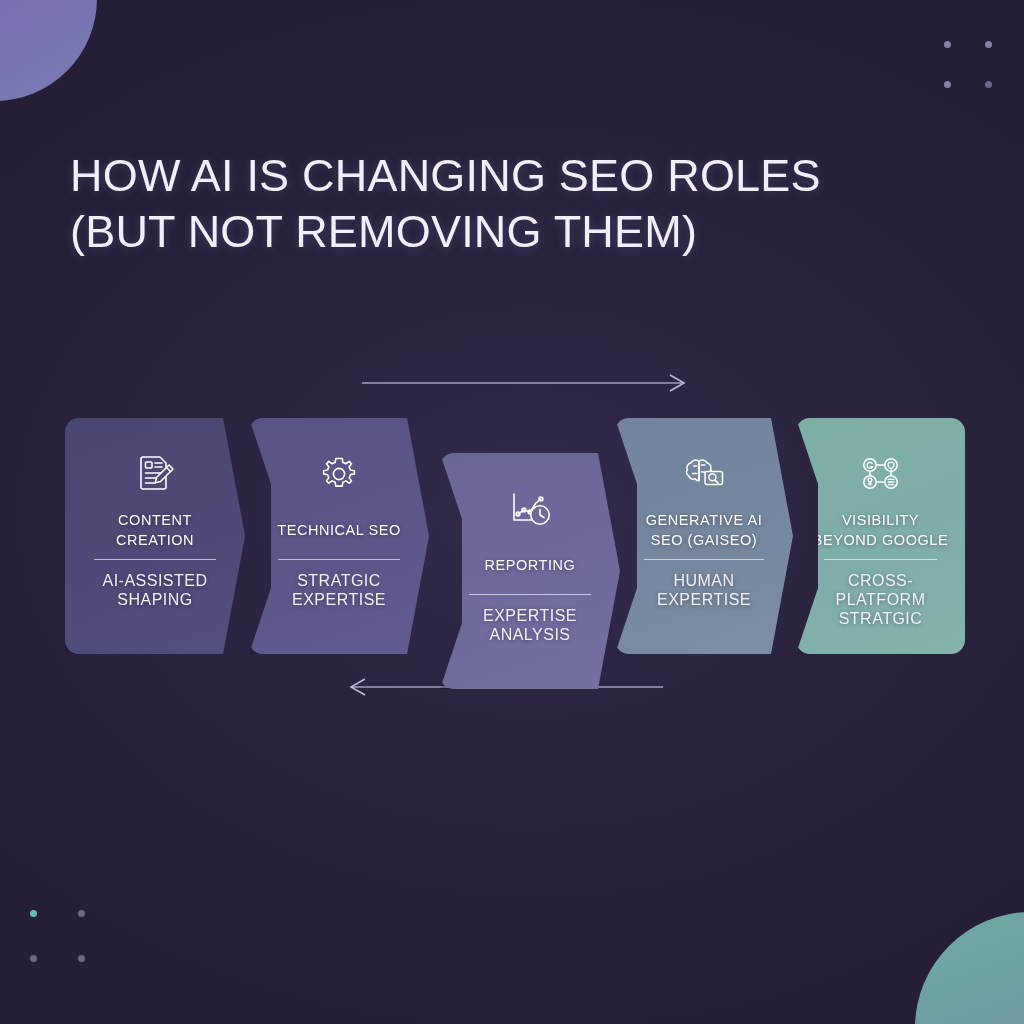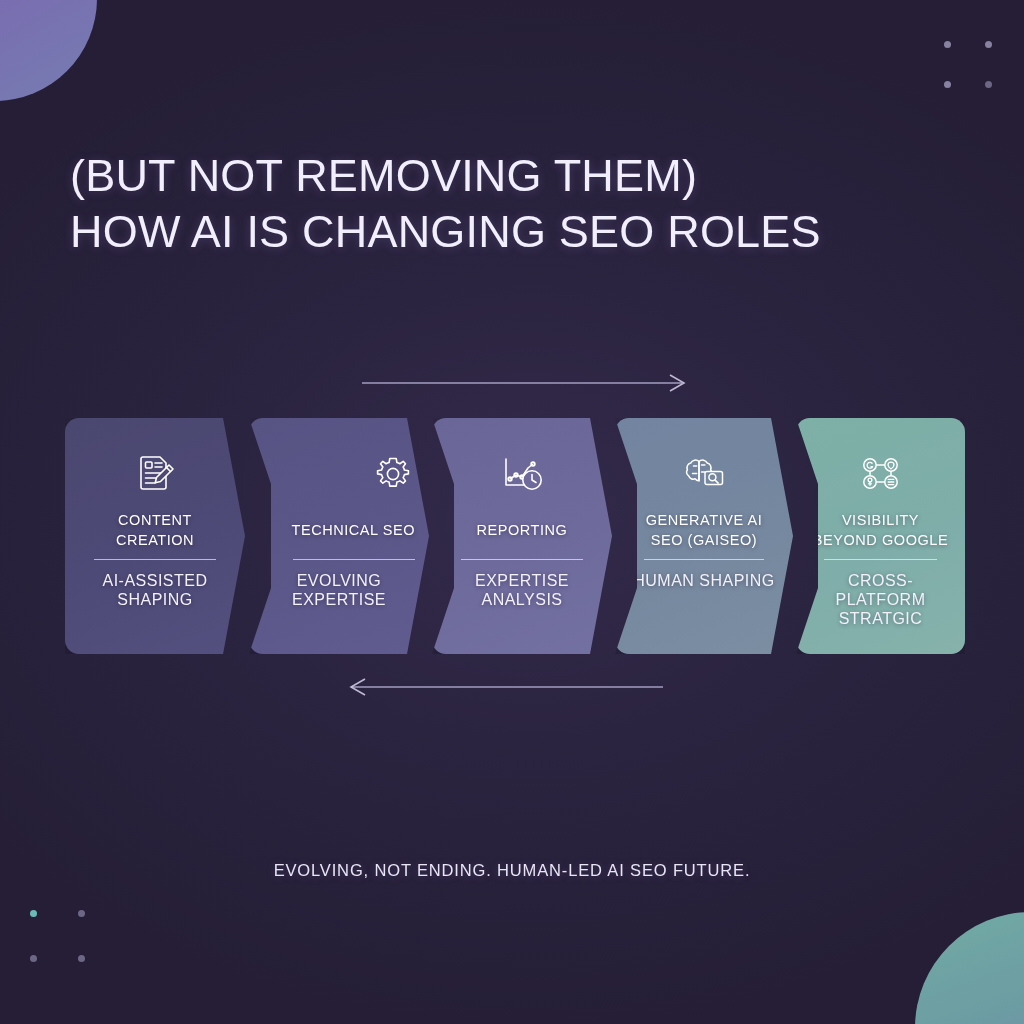--- a/index.html
+++ b/index.html
@@ -207,22 +207,22 @@
     <div class="dot dim"></div>
   </div>
   <div class="dot-grid" id="dots-bl">
     <div class="dot teal"></div>
     <div class="dot dim"></div>
     <div class="dot dim"></div>
     <div class="dot dim"></div>
   </div>
 
   <div id="headline">
+    <div class="line">HOW AI IS CHANGING SEO ROLES</div>
     <div class="line">(BUT NOT REMOVING THEM)</div>
-    <div class="line">HOW AI IS CHANGING SEO ROLES</div>
   </div>
 
   <div class="flow-arrow" id="arrow-top">
     <svg width="330" height="24" viewBox="0 0 330 24">
       <line x1="2" y1="12" x2="322" y2="12" stroke="#b9b2d4" stroke-width="1.4" opacity=".85"></line>
       <polyline points="310,4 324,12 310,20" fill="none" stroke="#cfc8e4" stroke-width="1.6" opacity=".9"></polyline>
     </svg>
   </div>
 
   <div class="flow-arrow" id="arrow-bottom">
@@ -246,33 +246,33 @@
           <line x1="12.5" y1="31" x2="22" y2="31"></line>
           <path d="M36 13 l4 4 -12.5 12.5 -5.2 1.2 1.2 -5.2 z" fill="#4e4a77"></path>
           <line x1="33.5" y1="15.5" x2="37.5" y2="19.5"></line>
         </svg>
       </div>
       <div class="card-title">CONTENT CREATION</div>
       <div class="card-rule"></div>
       <div class="card-sub">AI-ASSISTED SHAPING</div>
     </div>
 
-    <div class="card chev" style="left:184px; width:180px; background:linear-gradient(160deg,#575383 0%,#5b5789 55%,#605c90 100%);align-items:flex-end;">
+    <div class="card chev" style="left:184px; width:180px; background:linear-gradient(160deg,#575383 0%,#5b5789 55%,#605c90 100%);">
       <div class="card-icon">
         <svg width="44" height="44" viewBox="0 0 44 44" fill="none" stroke="#ffffff" stroke-width="1.6" stroke-linecap="round" stroke-linejoin="round">
           <path d="M22 6.5 l3.2 0 0.7 4.0 a11.6 11.6 0 0 1 3.0 1.25 l3.3 -2.35 2.3 2.3 -2.35 3.3 a11.6 11.6 0 0 1 1.25 3.0 l4.0 0.7 0 3.2 -4.0 0.7 a11.6 11.6 0 0 1 -1.25 3.0 l2.35 3.3 -2.3 2.3 -3.3 -2.35 a11.6 11.6 0 0 1 -3.0 1.25 l-0.7 4.0 -3.2 0 -3.2 0 -0.7 -4.0 a11.6 11.6 0 0 1 -3.0 -1.25 l-3.3 2.35 -2.3 -2.3 2.35 -3.3 a11.6 11.6 0 0 1 -1.25 -3.0 l-4.0 -0.7 0 -3.2 4.0 -0.7 a11.6 11.6 0 0 1 1.25 -3.0 l-2.35 -3.3 2.3 -2.3 3.3 2.35 a11.6 11.6 0 0 1 3.0 -1.25 l0.7 -4.0 z"></path>
           <circle cx="22" cy="22" r="5.6"></circle>
         </svg>
       </div>
       <div class="card-title">TECHNICAL SEO</div>
       <div class="card-rule"></div>
-      <div class="card-sub">EVOLVING EXPERTISE</div>
-    </div>
-
-    <div class="card chev" style="left:367px; width:180px; background:linear-gradient(160deg,#6a6697 0%,#6e6a9c 55%,#7370a2 100%);">
+      <div class="card-sub">STRATGIC EXPERTISE</div>
+    </div>
+
+    <div class="card chev" style="left:375px; width:180px; background:linear-gradient(160deg,#6a6697 0%,#6e6a9c 55%,#7370a2 100%);margin-top:35px;">
       <div class="card-icon">
         <svg width="48" height="44" viewBox="0 0 48 44" fill="none" stroke="#ffffff" stroke-width="1.6" stroke-linecap="round" stroke-linejoin="round">
           <polyline points="8,7 8,33 36,33"></polyline>
           <polyline points="12,27 18,23 24,25 30,16 35,12"></polyline>
           <circle cx="12" cy="27" r="1.9" fill="none"></circle>
           <circle cx="18" cy="23" r="1.9" fill="none"></circle>
           <circle cx="24" cy="25" r="1.9" fill="none"></circle>
           <circle cx="35" cy="12" r="1.9" fill="none"></circle>
           <circle cx="34" cy="28" r="9.2" fill="#6e6a9c"></circle>
           <polyline points="34,22.5 34,28 38,30.5"></polyline>
@@ -290,21 +290,21 @@
           <path d="M20 9.5 a5.2 5.2 0 0 1 8.3 1.6 a4.6 4.6 0 0 1 3.3 6.4 a4.8 4.8 0 0 1 -1.3 6.3"></path>
           <path d="M20 9.5 v19.2"></path>
           <path d="M14.5 14 h3.2 M13.5 21.5 h4.2 M22.5 13 h3.4 M22.5 20 h3.2"></path>
           <rect x="26" y="19.5" width="17.5" height="13" rx="2" fill="#76889f"></rect>
           <circle cx="33.4" cy="25.3" r="3.5"></circle>
           <line x1="36.1" y1="28.1" x2="39.2" y2="31.1"></line>
         </svg>
       </div>
       <div class="card-title">GENERATIVE AI SEO (GAISEO)</div>
       <div class="card-rule"></div>
-      <div class="card-sub">HUMAN SHAPING</div>
+      <div class="card-sub">HUMAN EXPERTISE</div>
     </div>
 
     <div class="card last" style="left:731px; width:169px; background:linear-gradient(160deg,#7db0a6 0%,#7fada9 55%,#86b2ab 100%);">
       <div class="card-icon">
         <svg width="48" height="44" viewBox="0 0 48 44" fill="none" stroke="#ffffff" stroke-width="1.5" stroke-linecap="round" stroke-linejoin="round">
           <line x1="16" y1="13" x2="31" y2="13"></line>
           <line x1="16" y1="30" x2="31" y2="30"></line>
           <line x1="13" y1="17" x2="13" y2="26"></line>
           <line x1="34" y1="17" x2="34" y2="26"></line>
           <circle cx="13" cy="13" r="6.2" fill="#7fada9"></circle>
@@ -318,15 +318,14 @@
           <path d="M31.2 27.4 h5.6 M31.2 30 h5.6 M31.2 32.6 h5.6" stroke-width="1.3"></path>
         </svg>
       </div>
       <div class="card-title">VISIBILITY BEYOND GOOGLE</div>
       <div class="card-rule"></div>
       <div class="card-sub">CROSS-PLATFORM STRATGIC</div>
     </div>
 
   </div>
 
-  <div id="footer">EVOLVING, NOT ENDING. HUMAN-LED AI SEO FUTURE.</div>
 
 </div>
 
 </body></html>

